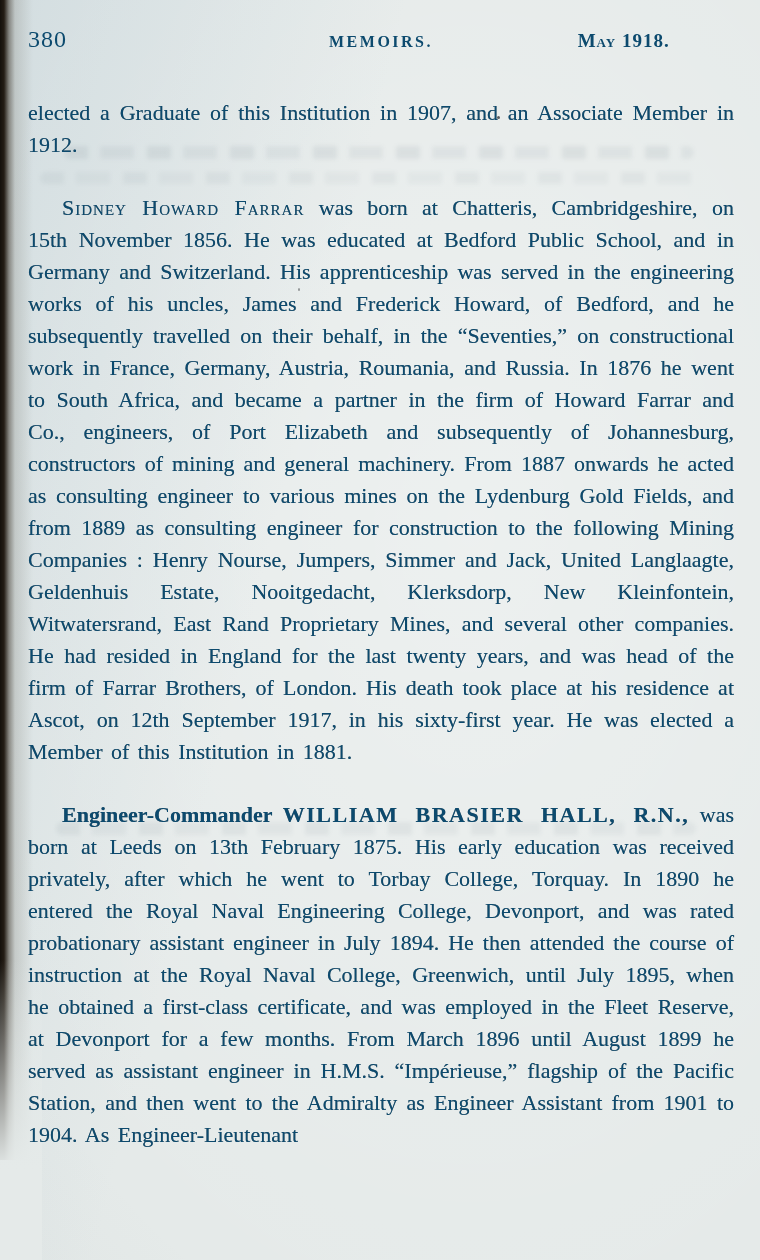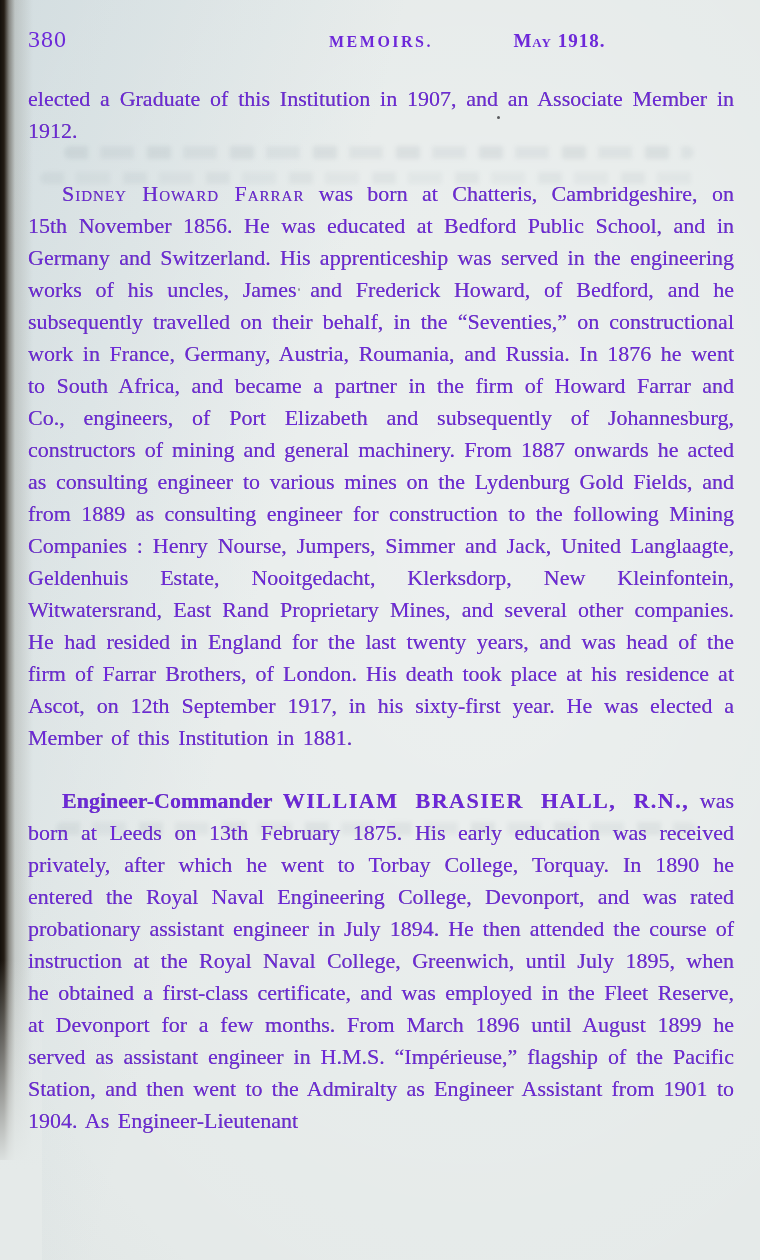--- a/index.html
+++ b/index.html
@@ -2,21 +2,21 @@
 <html><head>
 <meta charset="utf-8">
 <style>
   html,body{margin:0;padding:0;background:#cfd4d3;}
   .sheet{
     position:relative;
     width:760px;height:1260px;
     overflow:hidden;
     background:#e5eae9;
     font-family:"Liberation Serif","DejaVu Serif",serif;
-    color:#6d28d9;
+    color:#0c4a6e;
     box-sizing:border-box;
   }
   .paper-tint{
     position:absolute;inset:0;pointer-events:none;
     background:
       linear-gradient(104deg, rgba(174,196,207,.33) 0%, rgba(174,196,207,0) 38%),
       radial-gradient(135% 120% at 62% 42%, rgba(255,255,255,.30) 0%, rgba(255,255,255,0) 55%, rgba(118,128,131,.13) 100%);
   }
   .left-edge{
     position:absolute;left:0;top:0;width:34px;height:1160px;
@@ -26,24 +26,24 @@
     position:absolute;left:0;top:960px;width:42px;height:300px;
     background:linear-gradient(to bottom, rgba(229,234,233,0), #e5eae9 70%);
   }
   .header{
     position:relative;
     display:flex;align-items:baseline;
     padding:26px 26px 0 28px;
   }
   .page-number{flex:1;font-size:24px;letter-spacing:1px;}
   .page-title{flex:1.2;text-align:center;font-size:16px;font-weight:bold;letter-spacing:2.5px;}
-  .page-date{flex:1;text-align:left;font-size:19px;font-weight:bold;font-variant:small-caps;letter-spacing:1px;}
+  .page-date{flex:1;text-align:center;font-size:19px;font-weight:bold;font-variant:small-caps;letter-spacing:1px;}
   #page-body{
     position:relative;
-    margin:30px 26px 0 28px;
+    margin:44px 26px 0 28px;
     font-size:22px;line-height:32px;
     text-align:justify;
     word-spacing:3px;
     text-shadow:0 0 .5px rgba(36,38,42,.55);
     font-family:Liberation Serif, serif;
   }
   .para{margin:0;}
   .para + .para{margin-top:31px;}
   .para.indent{text-indent:34px;}
   .seg-smallcaps{font-variant:small-caps;letter-spacing:1px;}

